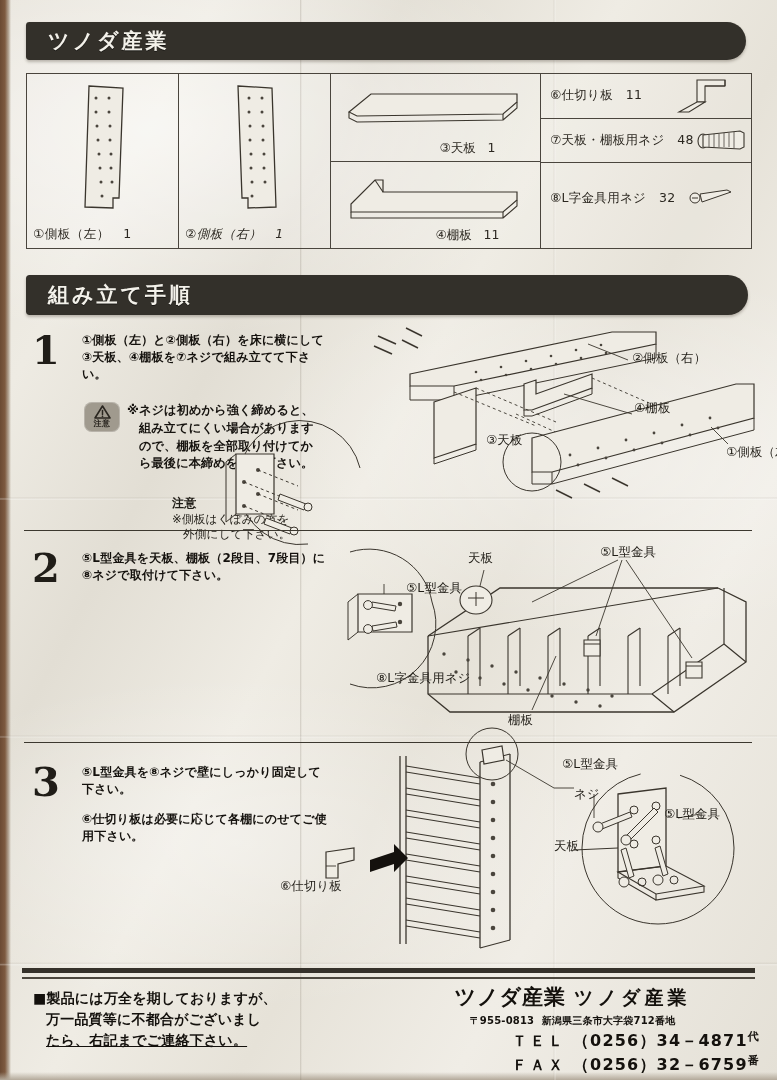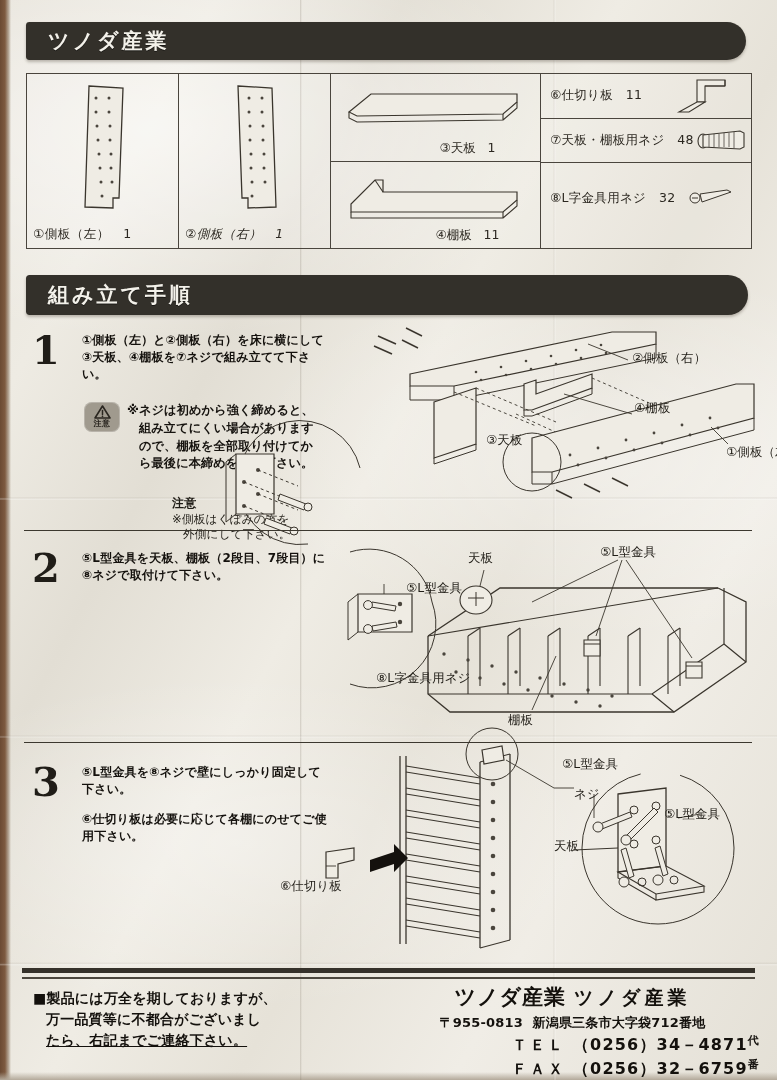--- a/index.html
+++ b/index.html
@@ -98,21 +98,21 @@
   .dlab.b{font-weight:700;}
 
   
   .frule1{position:absolute;left:22px;top:968px;width:733px;height:5px;background:#35312a;}
   .frule2{position:absolute;left:22px;top:977px;width:733px;height:1.6px;background:#4b463d;}
   .fleft{position:absolute;left:33px;top:988px;width:330px;
     font-size:14px;line-height:1.5;color:#14110d;font-weight:600;letter-spacing:.2px;}
   .fright{position:absolute;left:385px;top:983px;width:375px;color:#14110d;}
   .fcomp{font-size:21px;font-weight:700;letter-spacing:1px;text-align:center;}
   .fcomp .cname{font-size:19px;letter-spacing:4px;margin-left:8px;}
-  .faddr{font-size:13px;margin-top:3px;letter-spacing:.2px;text-align:center;font-weight:600;}
+  .faddr{font-size:10px;margin-top:3px;letter-spacing:.2px;text-align:center;font-weight:600;}
   .ftel{font-size:16px;letter-spacing:1.2px;font-weight:700;text-align:right;margin-top:1px;}
   .ftel .sup{font-size:11px;vertical-align:super;}
   .ftel .lbl{letter-spacing:3px;font-weight:600;font-size:15px;}
   svg{display:block;overflow:visible;}
   .ln{stroke:#3a352d;fill:none;}
   .fillpaper{fill:#efece4;}
 </style>
 </head>
 <body>
 

